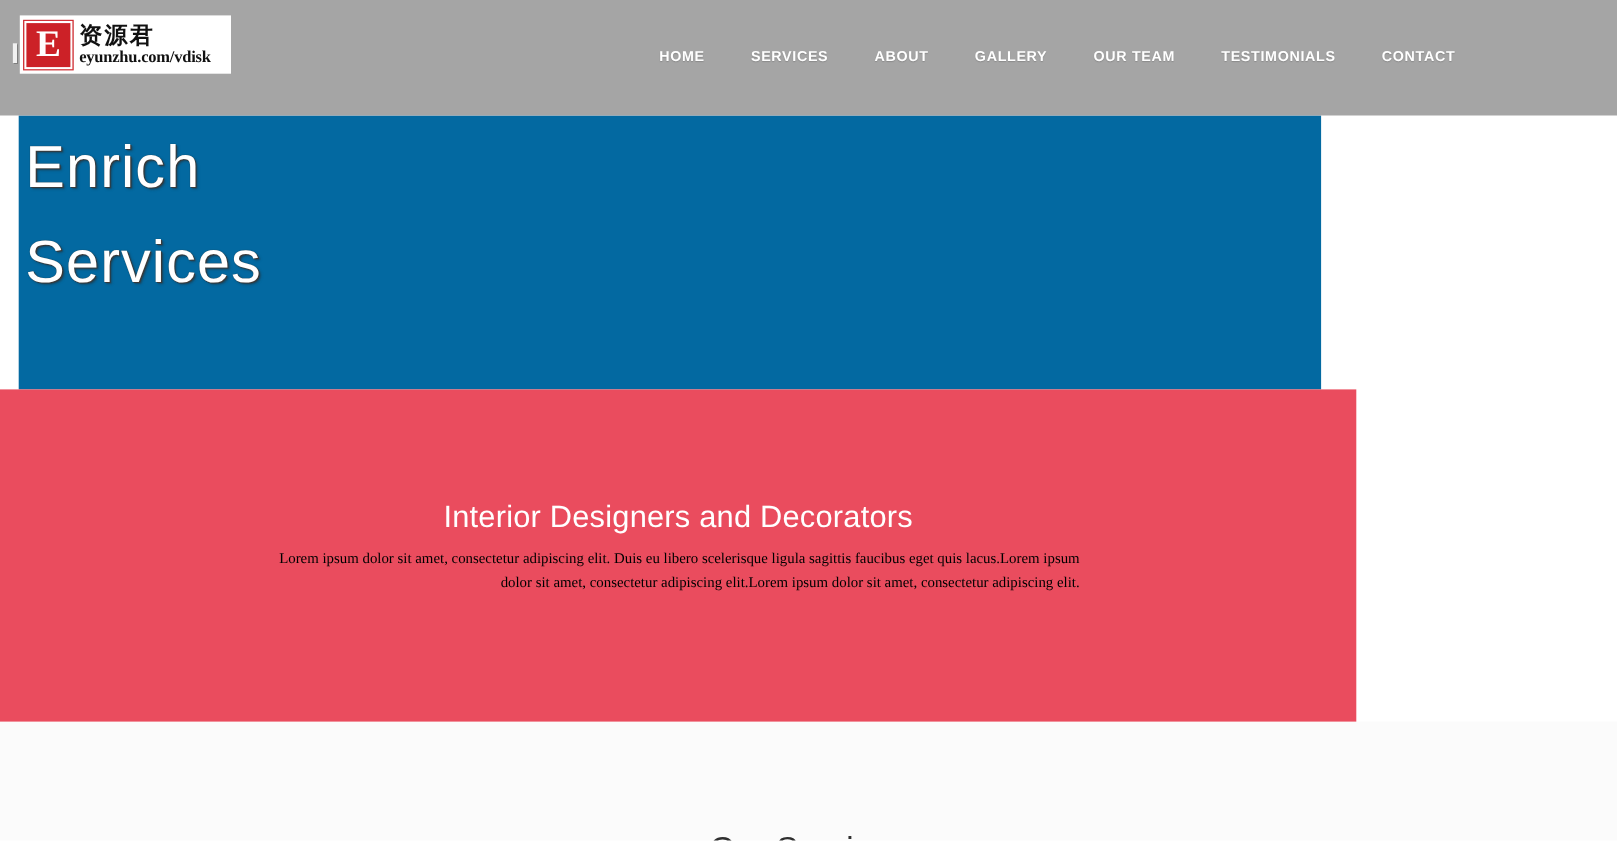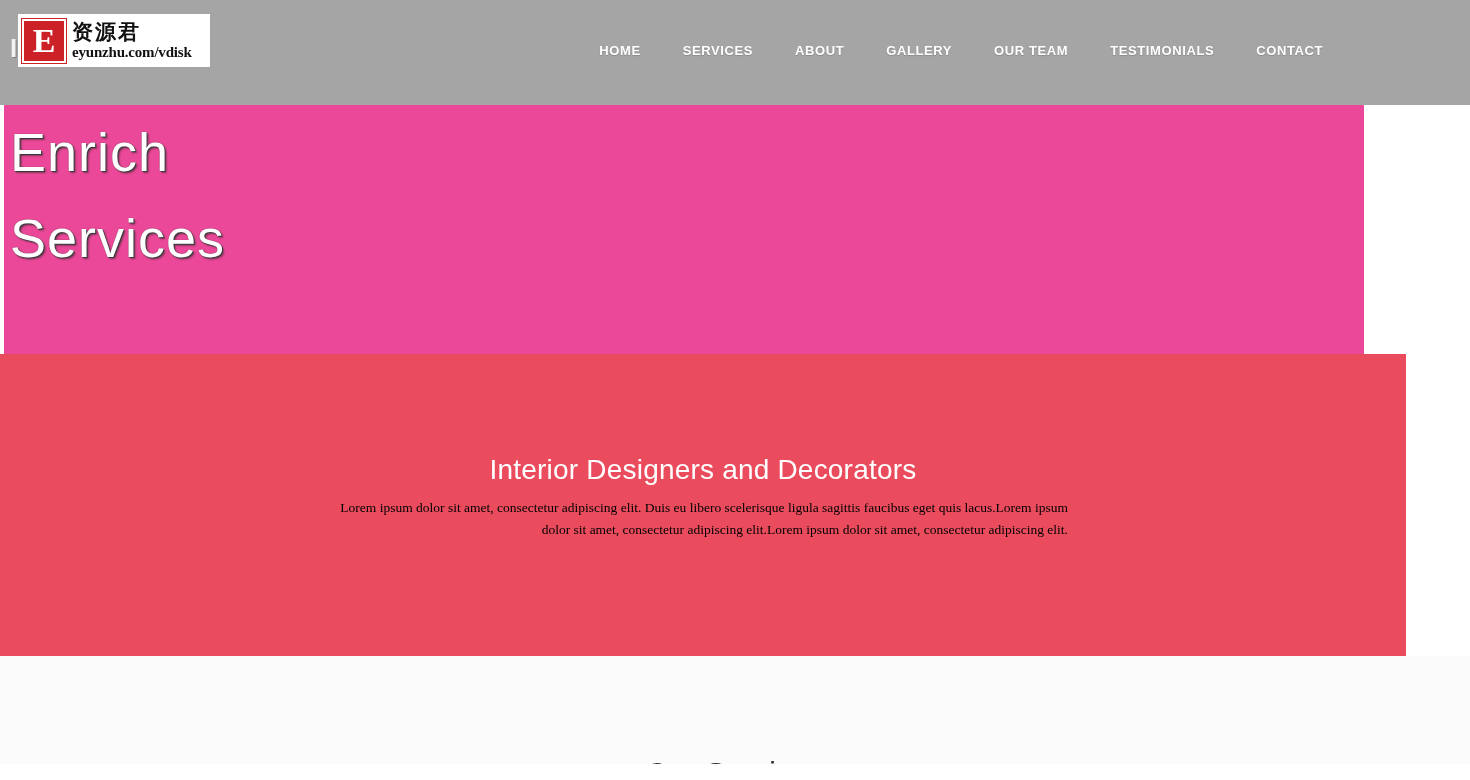--- a/index.html
+++ b/index.html
@@ -64,24 +64,24 @@
     text-decoration:none;
     padding:0 17px;
     white-space:nowrap;
     line-height:17px;
     text-shadow:0 1px 1px rgba(90,90,90,0.35);
   }
 
   
   .hero {
     position:absolute;
-    top:105px; left:4px;
-    width:1360px;
+    top:105px; left:17px;
+    width:1184px;
     height:249px;
-    background:#ec4899;
+    background:#0369a1;
     z-index:5;
   }
   
   .hero-lines {
     position:absolute;
     left:0;
     top:-82px;
     width:900px;
   }
   .hero-line {
@@ -97,21 +97,21 @@
        1px  1px 0 #3a3a3a,
        2px  2px 2px rgba(40,40,40,0.55),
        0   0   1px rgba(60,60,60,0.9);
   }
   .hero-line.first { color:#ffffff; }
 
   
   .red-band {
     position:absolute;
     top:354px; left:0;
-    width:1406px;
+    width:1233px;
     height:302px;
     background:#ea4c5e;
     z-index:10;
   }
   .red-title {
     position:absolute;
     top:100px;
     left:0;
     width:100%;
     text-align:center;

